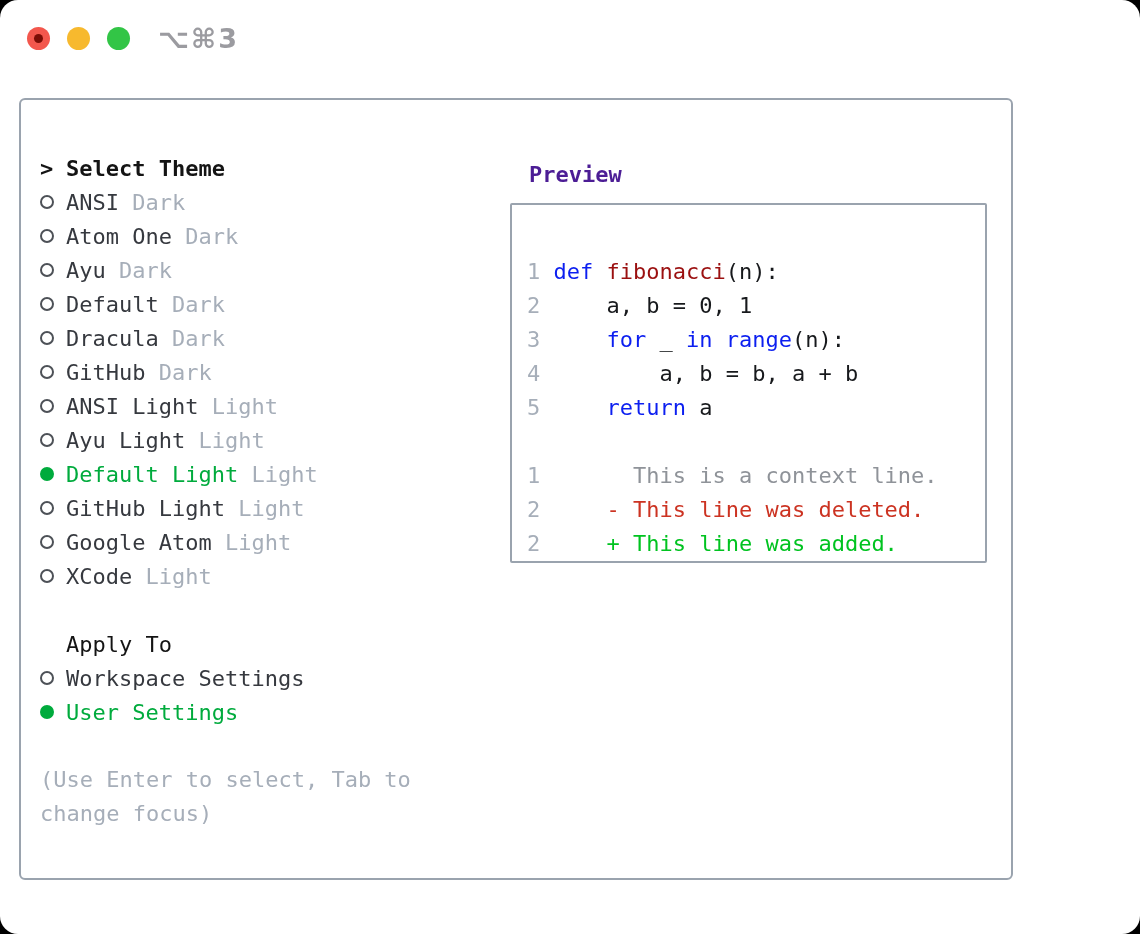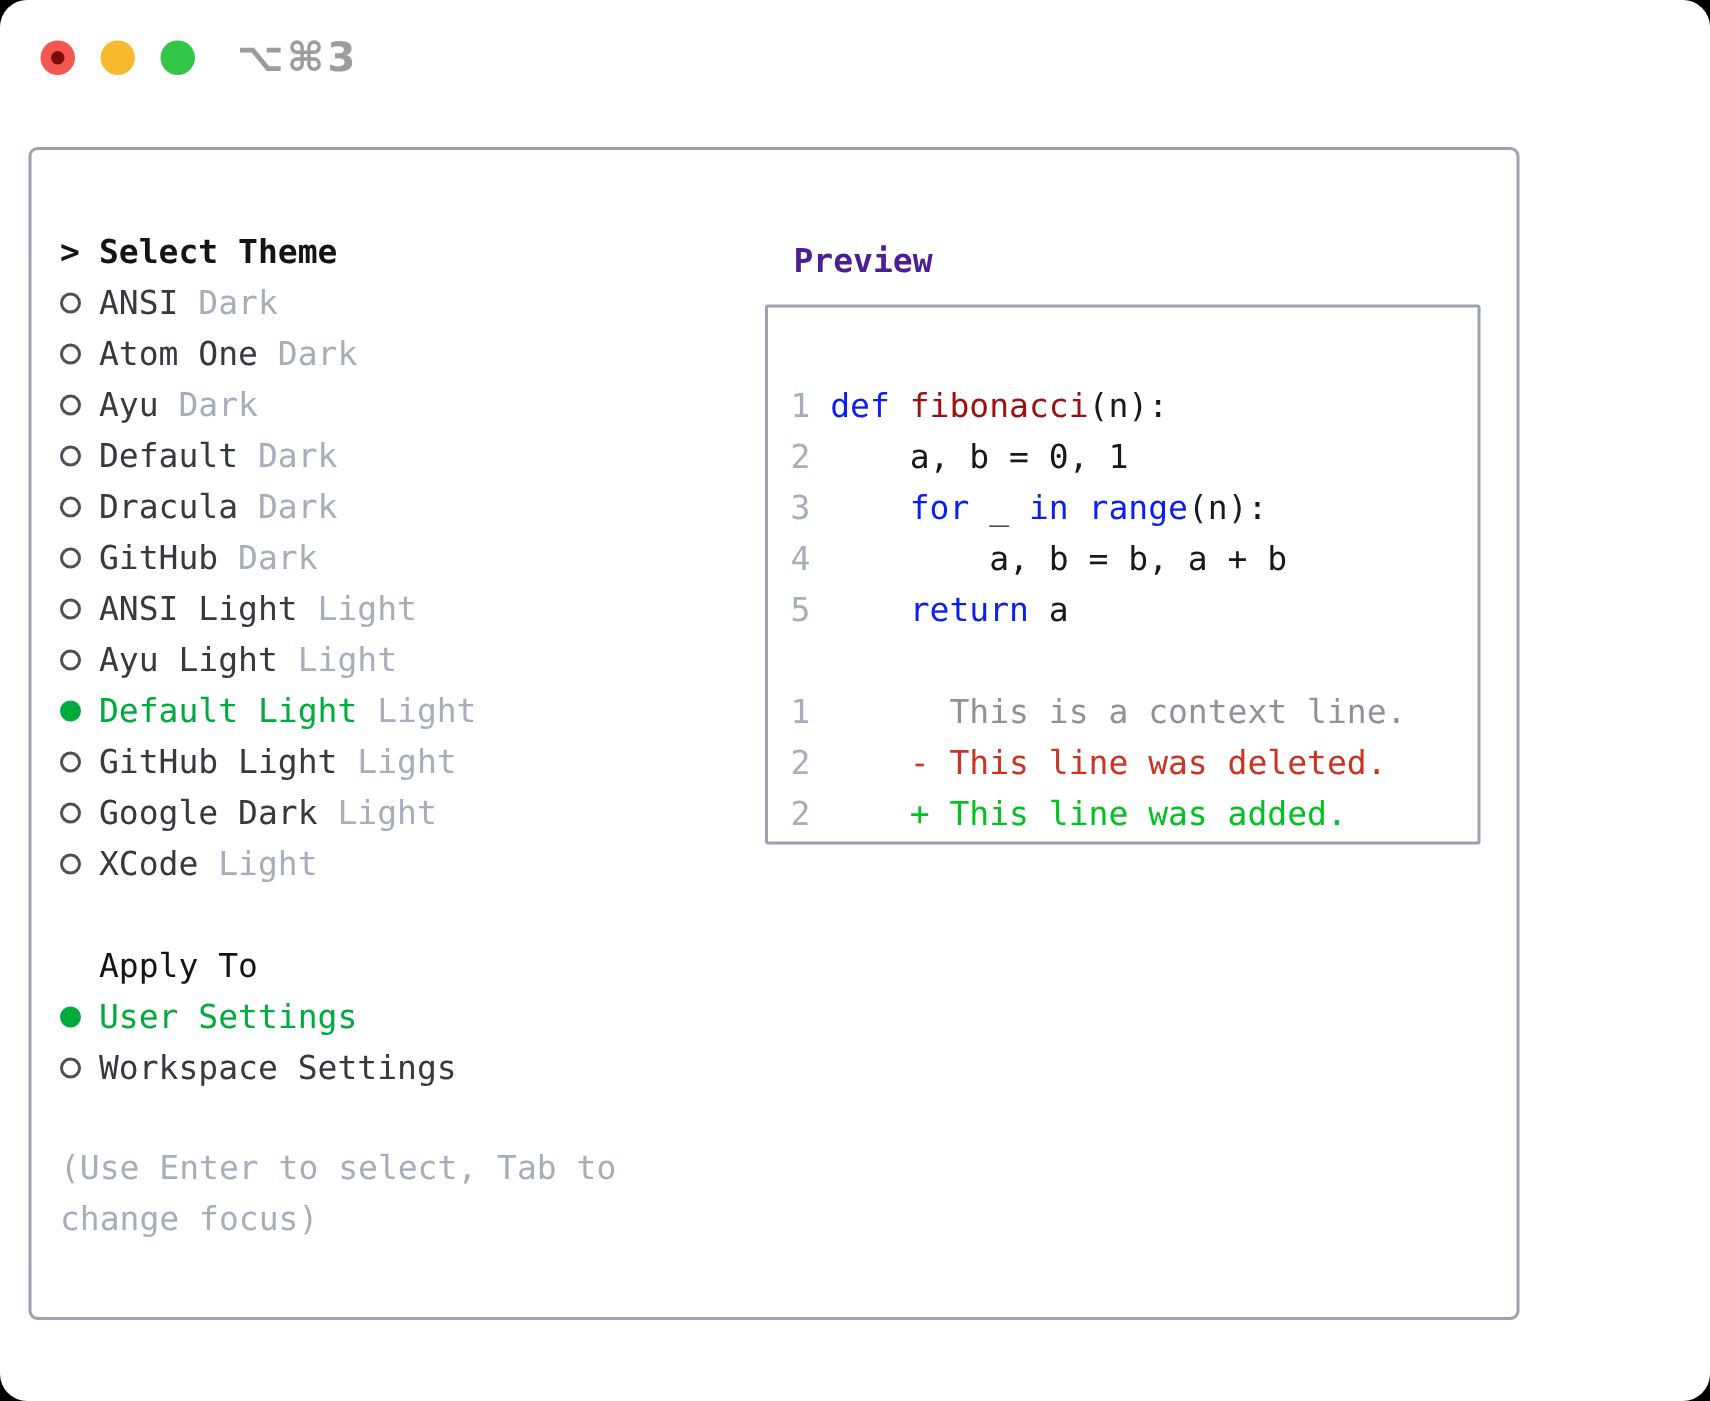--- a/index.html
+++ b/index.html
@@ -77,31 +77,31 @@
           <div class="row"><span class="marker"><span class="circle"></span></span><span class="item-label">ANSI</span><span class="tag"> Dark</span></div>
           <div class="row"><span class="marker"><span class="circle"></span></span><span class="item-label">Atom One</span><span class="tag"> Dark</span></div>
           <div class="row"><span class="marker"><span class="circle"></span></span><span class="item-label">Ayu</span><span class="tag"> Dark</span></div>
           <div class="row"><span class="marker"><span class="circle"></span></span><span class="item-label">Default</span><span class="tag"> Dark</span></div>
           <div class="row"><span class="marker"><span class="circle"></span></span><span class="item-label">Dracula</span><span class="tag"> Dark</span></div>
           <div class="row"><span class="marker"><span class="circle"></span></span><span class="item-label">GitHub</span><span class="tag"> Dark</span></div>
           <div class="row"><span class="marker"><span class="circle"></span></span><span class="item-label">ANSI Light</span><span class="tag"> Light</span></div>
           <div class="row"><span class="marker"><span class="circle"></span></span><span class="item-label">Ayu Light</span><span class="tag"> Light</span></div>
           <div class="row"><span class="marker"><span class="circle sel"></span></span><span class="item-label sel">Default Light</span><span class="tag"> Light</span></div>
           <div class="row"><span class="marker"><span class="circle"></span></span><span class="item-label">GitHub Light</span><span class="tag"> Light</span></div>
-          <div class="row"><span class="marker"><span class="circle"></span></span><span class="item-label">Google Dark</span><span class="tag"> Light</span></div>
+          <div class="row"><span class="marker"><span class="circle"></span></span><span class="item-label">Google Atom</span><span class="tag"> Light</span></div>
           <div class="row"><span class="marker"><span class="circle"></span></span><span class="item-label">XCode</span><span class="tag"> Light</span></div>
         </div>
       <div class="spacer"></div>
       <div class="row">
         <span class="marker"></span>
         <span class="apply-label">Apply To</span>
       </div>
       <div id="apply-list">
+          <div class="row"><span class="marker"><span class="circle"></span></span><span class="item-label">Workspace Settings</span></div>
           <div class="row"><span class="marker"><span class="circle sel"></span></span><span class="item-label sel">User Settings</span></div>
-          <div class="row"><span class="marker"><span class="circle"></span></span><span class="item-label">Workspace Settings</span></div>
         </div>
       <div class="spacer"></div>
       <div id="help">
           <div class="help-line">(Use Enter to select, Tab to</div>
           <div class="help-line">change focus)</div>
         </div>
     </div>
 
     <div class="preview-title">Preview</div>
 

